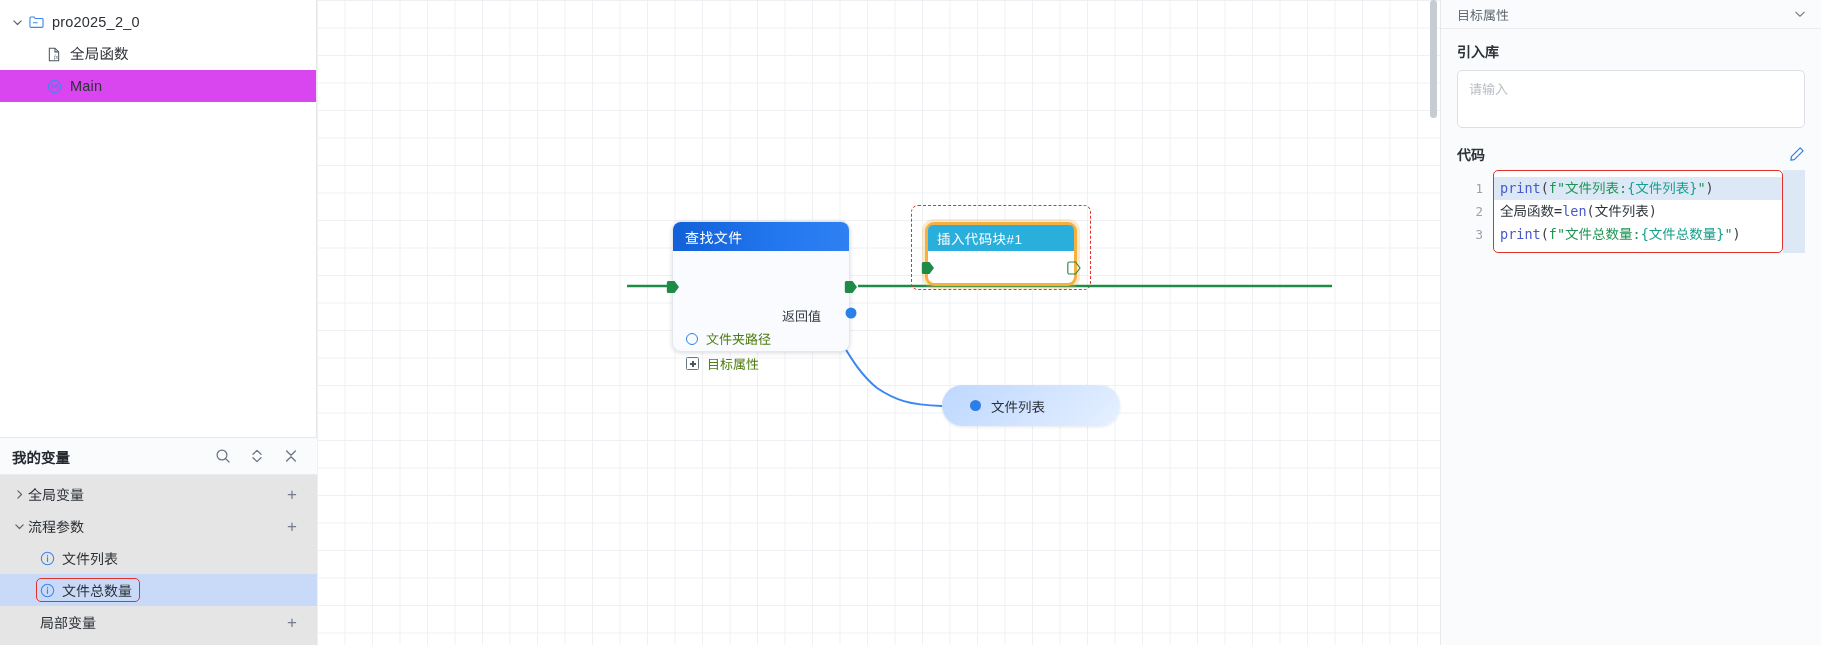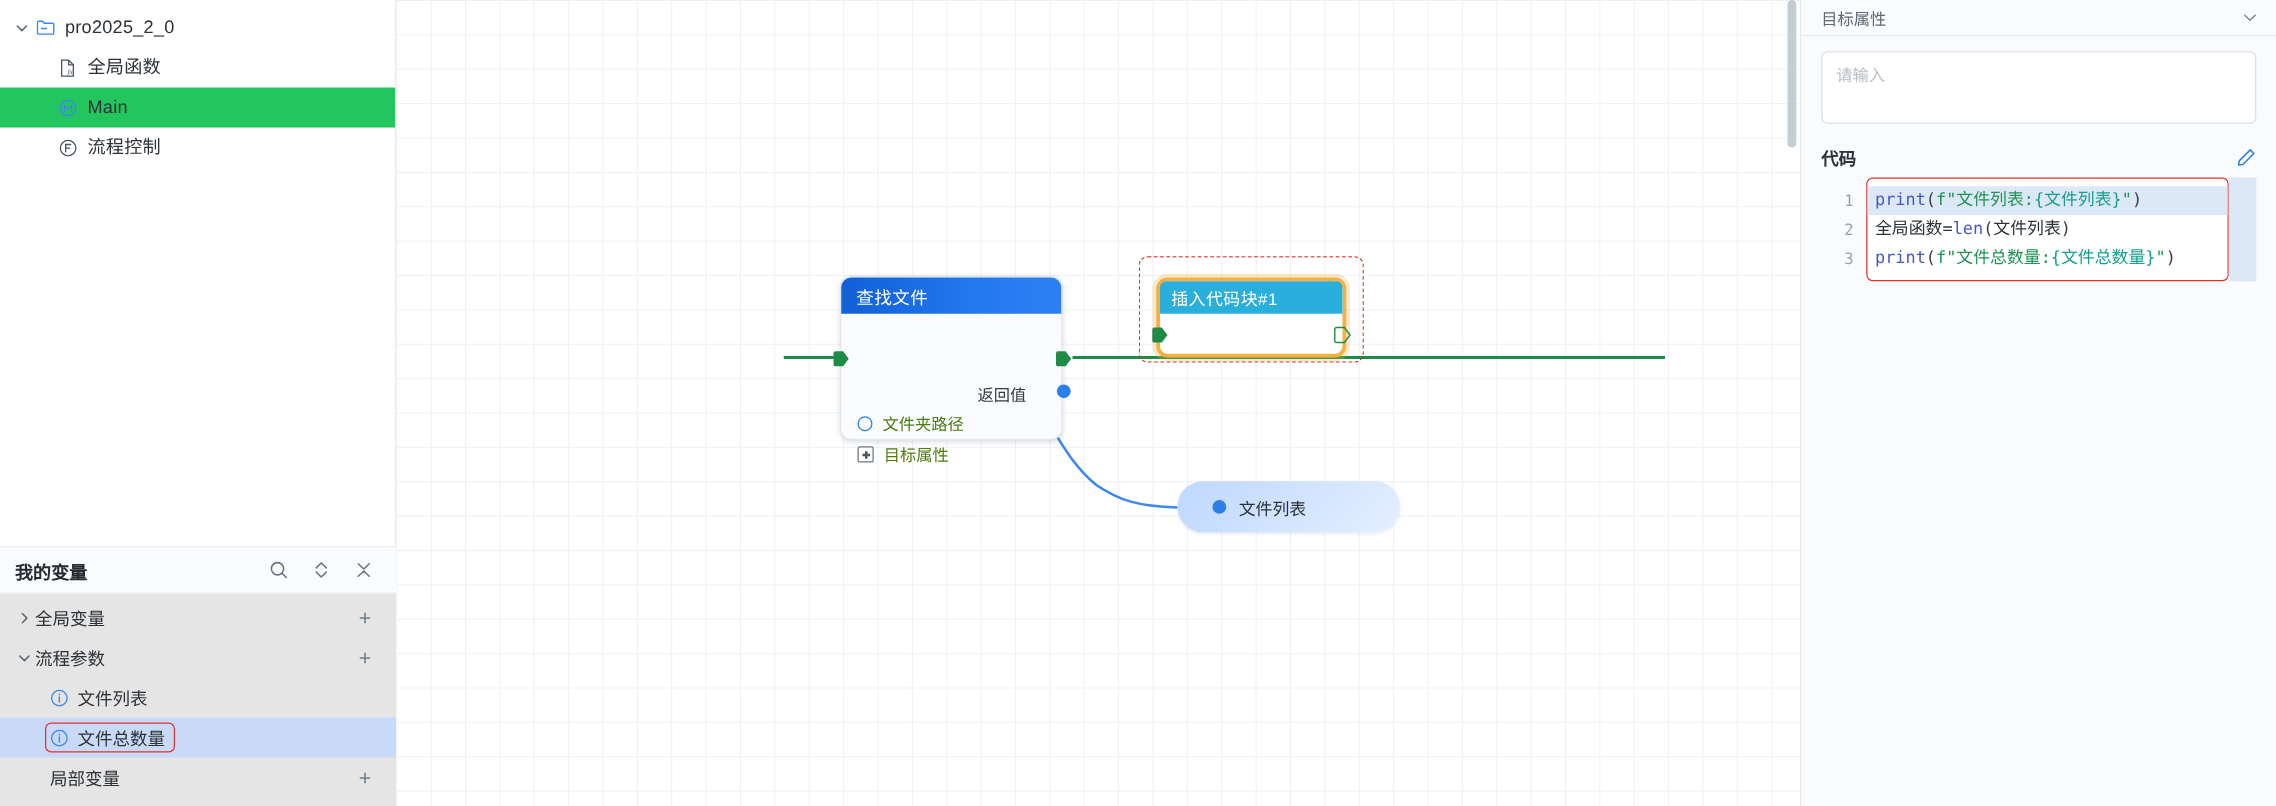--- a/index.html
+++ b/index.html
@@ -26,21 +26,21 @@
   .tree { padding: 6px 0 0 0; }
   .tree-row {
     display: flex; align-items: center;
     height: 32px;
     font-size: 14.5px;
     color: #2c3136;
     cursor: pointer;
     padding-left: 8px;
     white-space: nowrap;
   }
-  .tree-row.selected { background: #22c55e; }
+  .tree-row.selected { background: #d946ef; }
   .tw-caret {
     width: 18px; height: 18px;
     display: inline-flex; align-items: center; justify-content: center;
     flex: 0 0 18px;
     color: #5c6670;
   }
   .tw-caret svg { width: 11px; height: 11px; display: block; }
   .tw-icon {
     width: 20px; height: 18px; flex: 0 0 20px;
     display: inline-flex; align-items: center; justify-content: center;
@@ -299,29 +299,20 @@
       <div class="tree-row lvl2 selected">
         <span class="tw-icon">
           <svg width="15" height="15" viewBox="0 0 16 16">
             <circle cx="8" cy="8" r="6.6" fill="none" stroke="#3b87f0" stroke-width="1.15"></circle>
             <path d="M5 10.6V5.6l3 3.4 3-3.4v5" fill="none" stroke="#3b87f0" stroke-width="1.1" stroke-linejoin="round" stroke-linecap="round"></path>
           </svg>
         </span>
         <span class="tw-label">Main</span>
       </div>
 
-      <div class="tree-row lvl2">
-        <span class="tw-icon">
-          <svg width="15" height="15" viewBox="0 0 16 16">
-            <circle cx="8" cy="8" r="6.6" fill="none" stroke="#4a5560" stroke-width="1.15"></circle>
-            <path d="M5.9 11.2V4.9h4.2M5.9 8h3.4" fill="none" stroke="#4a5560" stroke-width="1.1" stroke-linecap="round"></path>
-          </svg>
-        </span>
-        <span class="tw-label">流程控制</span>
-      </div>
     </div>
 
     <div class="var-panel">
       <div class="var-head">
         <span class="var-title">我的变量</span>
         <span class="var-head-actions">
           <svg class="hicon" viewBox="0 0 16 16">
             <circle cx="7" cy="7" r="4.9" fill="none" stroke="currentColor" stroke-width="1.25"></circle>
             <path d="M10.6 10.6 14 14" stroke="currentColor" stroke-width="1.25" stroke-linecap="round"></path>
           </svg>
@@ -451,20 +442,21 @@
   <div class="rpanel">
 
     <div class="rp-head">
       <span>目标属性</span>
       <svg class="chev" viewBox="0 0 16 16">
         <path d="M3.2 6 8 10.6 12.8 6" fill="none" stroke="currentColor" stroke-width="1.3" stroke-linecap="round" stroke-linejoin="round"></path>
       </svg>
     </div>
 
     <div class="rp-section">
+      <span class="rp-label">引入库</span>
       <textarea class="rp-textarea" placeholder="请输入" style=""></textarea>
     </div>
 
     <div class="rp-section">
       <div class="code-head">
         <span class="rp-label">代码</span>
         <svg class="pencil" viewBox="0 0 16 16">
           <path d="M11.2 1.9 14.1 4.8 5.3 13.6 1.9 14.1 2.4 10.7z" fill="none" stroke="currentColor" stroke-width="1.2" stroke-linejoin="round"></path>
         </svg>
       </div>

